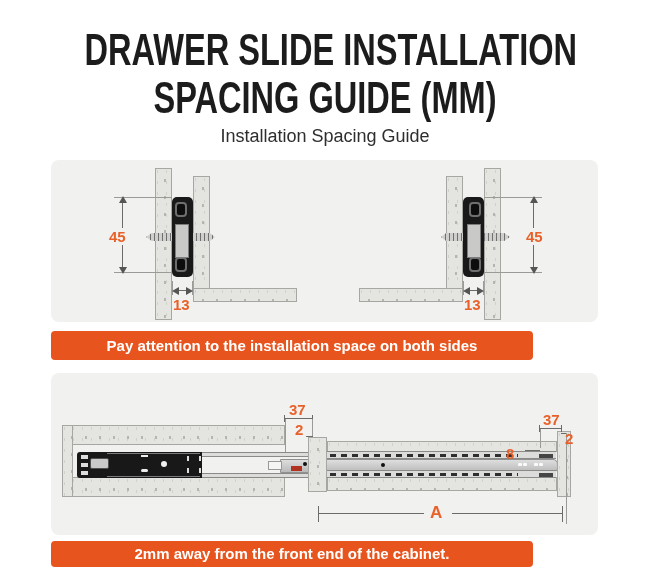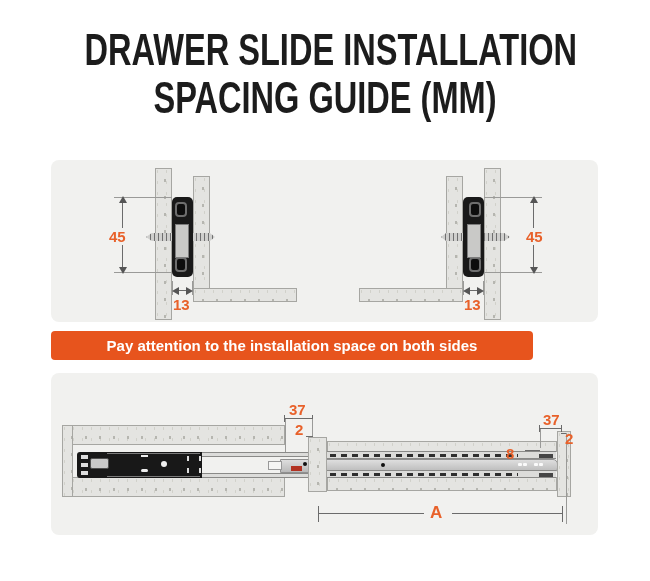--- a/index.html
+++ b/index.html
@@ -60,20 +60,21 @@
 </style>
 </head>
 <body>
 
 <div class="page">
 
   <div class="title">
     <span class="title-line">DRAWER SLIDE INSTALLATION</span>
     <span class="title-line">SPACING GUIDE (MM)</span>
   </div>
+  <div class="subtitle">Installation Spacing Guide</div>
 
   <div class="panel" style="top:160px;height:162px;"></div>
 
   <div class="board" style="left:155px;top:168px;width:17px;height:152px;"></div>
   <div class="board" style="left:193px;top:288px;width:104px;height:14px;"></div>
   <div class="board" style="left:193px;top:176px;width:17px;height:113px;"></div>
   <div class="screw taper-l" style="left:146px;top:233px;width:26px;"></div>
   <div class="screw taper-r" style="left:192px;top:233px;width:23px;"></div>
   <div class="slide-cs" style="left:172px;top:197px;">
     <span class="cs-hook" style="top:5px;"></span>
@@ -186,14 +187,15 @@
   <div class="dim-label" style="left:565px;top:431px;">2</div>
   <div class="dim-label" style="left:506px;top:446px;">8</div>
   <div class="dline" style="left:525px;top:450px;width:15px;height:1px;"></div>
 
   <div class="dline" style="left:318px;top:513px;width:106px;height:1px;"></div>
   <div class="dline" style="left:452px;top:513px;width:110px;height:1px;"></div>
   <div class="dline" style="left:318px;top:506px;width:1px;height:16px;"></div>
   <div class="dline" style="left:562px;top:506px;width:1px;height:16px;"></div>
   <div class="dim-label" style="left:430px;top:505px;font-size:17px;">A</div>
 
+  <div class="banner" style="top:541px;height:26px;line-height:26px;">2mm away from the front end of the cabinet.</div>
 
 </div>
 
 </body></html>

